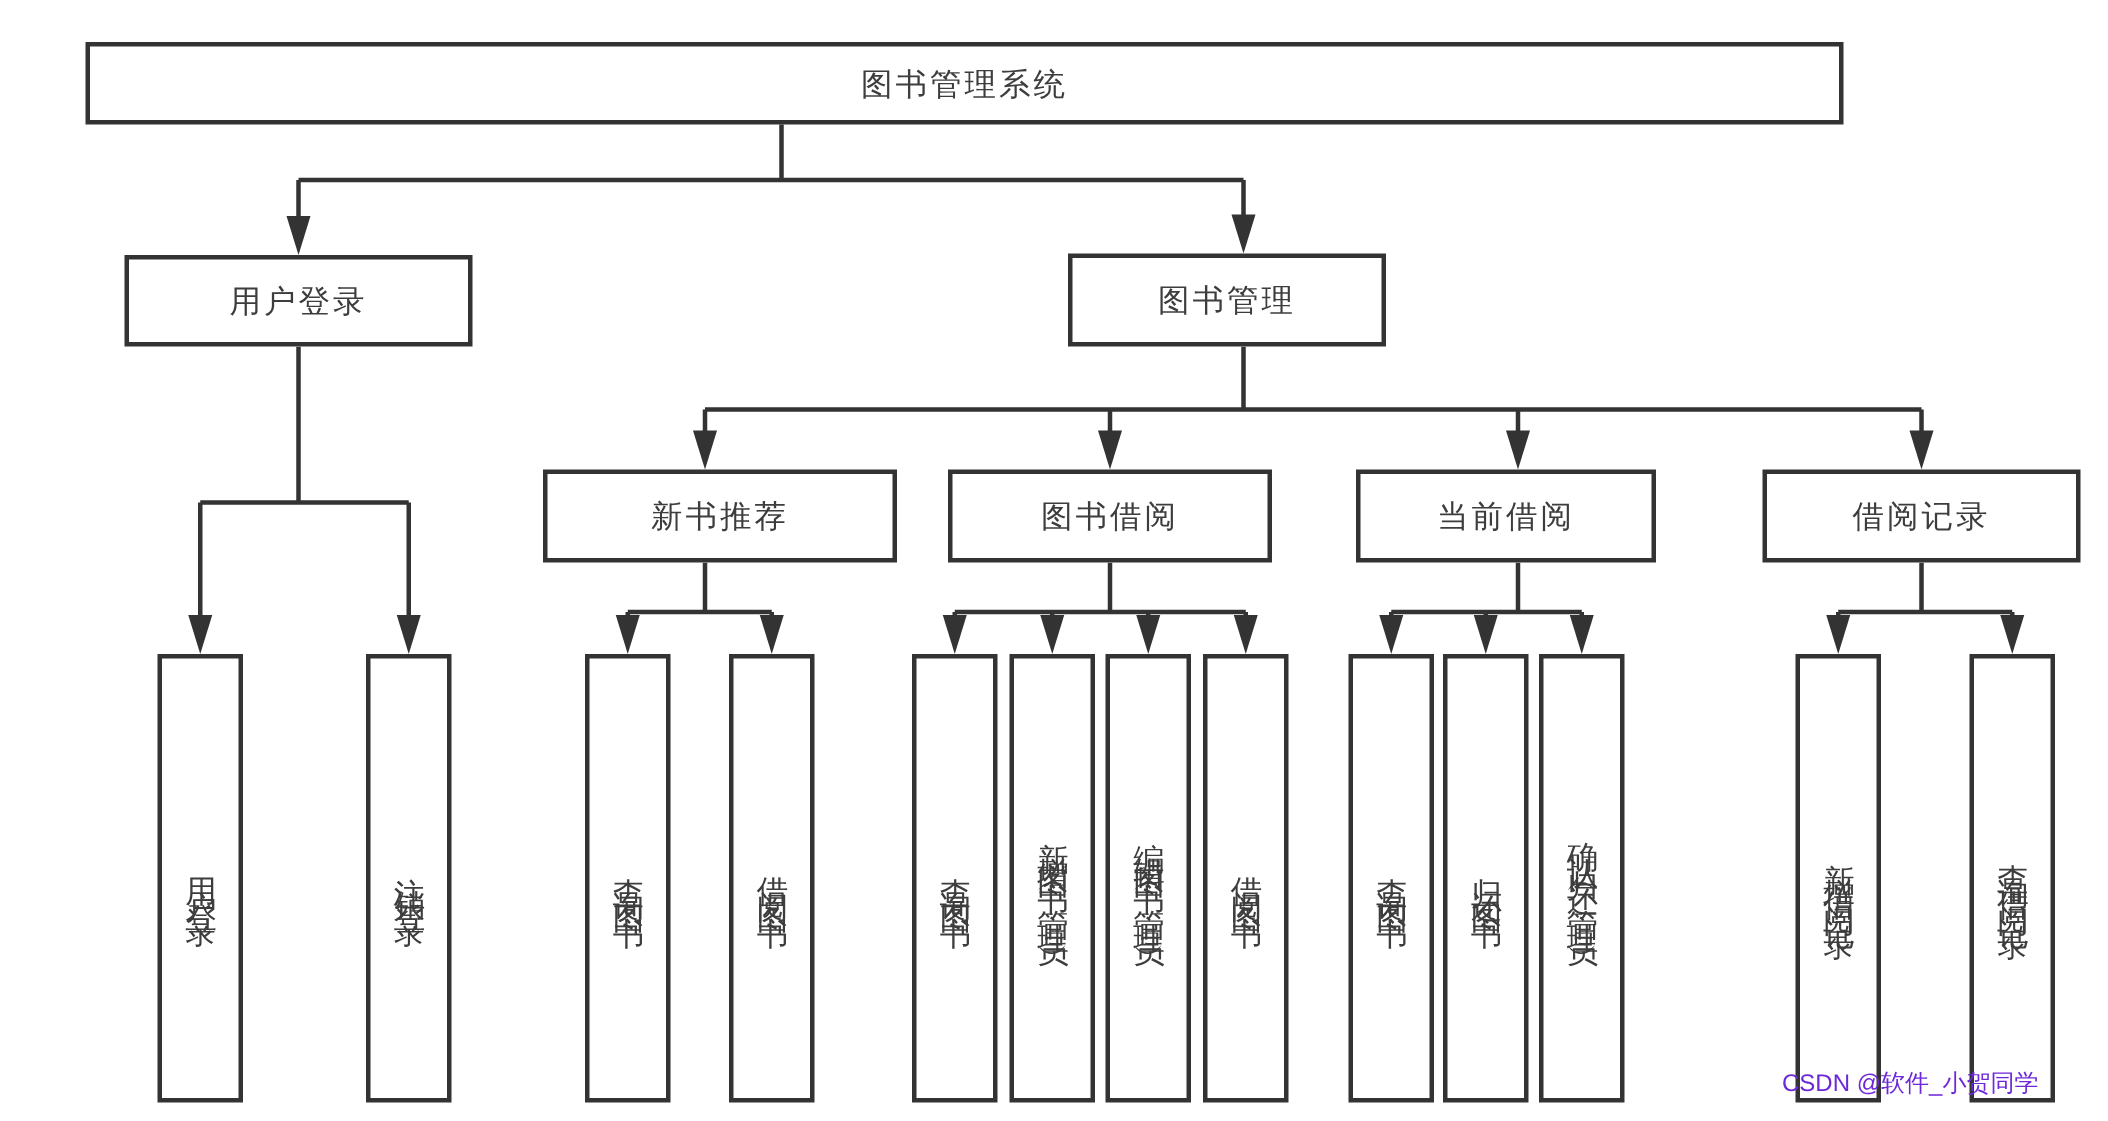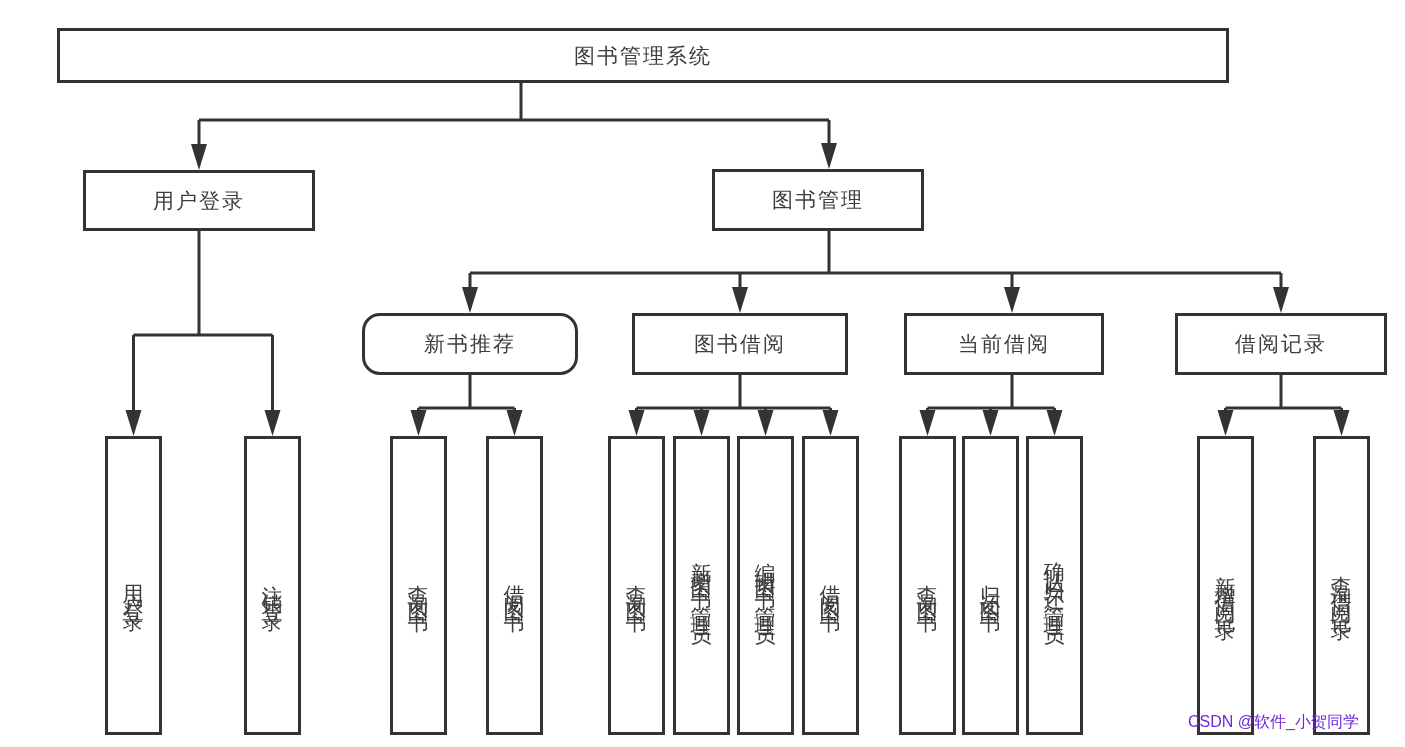--- a/index.html
+++ b/index.html
@@ -123,21 +123,21 @@
     <polygon points="1046.5,410 1062.5,410 1054.5,436"></polygon>
     <polygon points="1217.5,410 1233.5,410 1225.5,436"></polygon>
     <polygon points="1333.5,410 1349.5,410 1341.5,436"></polygon>
   </svg>
 
   <div class="node h" style="left:21px; top:28px; width:1172px; height:55px;margin-left:36px;">图书管理系统</div>
 
   <div class="node h" style="left:83px; top:170px; width:232px; height:61px;">用户登录</div>
   <div class="node h" style="left:712px; top:169px; width:212px; height:62px;">图书管理</div>
 
-  <div class="node h" style="left:362px; top:313px; width:216px; height:62px;border-radius:18px;">新书推荐</div>
+  <div class="node h" style="left:362px; top:313px; width:236px; height:62px;">新书推荐</div>
   <div class="node h" style="left:632px; top:313px; width:216px; height:62px;">图书借阅</div>
   <div class="node h" style="left:904px; top:313px; width:200px; height:62px;">当前借阅</div>
   <div class="node h" style="left:1175px; top:313px; width:212px; height:62px;">借阅记录</div>
 
   <div class="node v" style="left:105px; top:436px; width:57px; height:299px;">用户登录</div>
   <div class="node v" style="left:244px; top:436px; width:57px; height:299px;">注销登录</div>
 
   <div class="node v" style="left:390px; top:436px; width:57px; height:299px;">查询图书</div>
   <div class="node v" style="left:486px; top:436px; width:57px; height:299px;">借阅图书</div>
 

